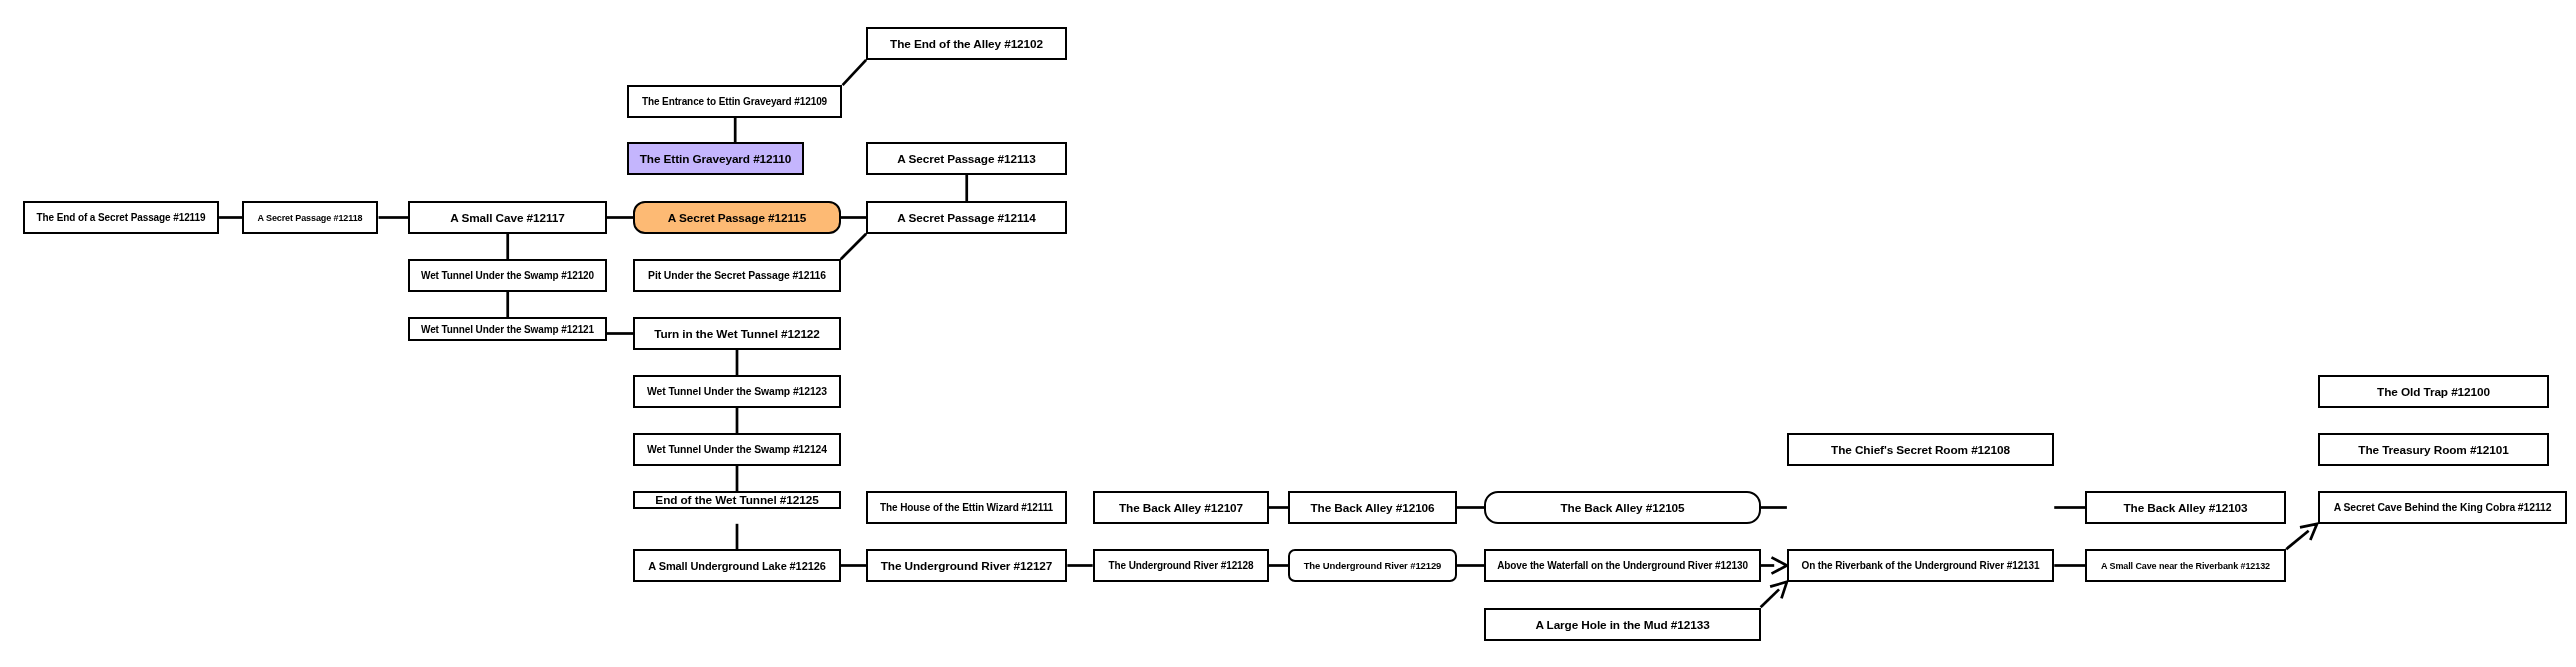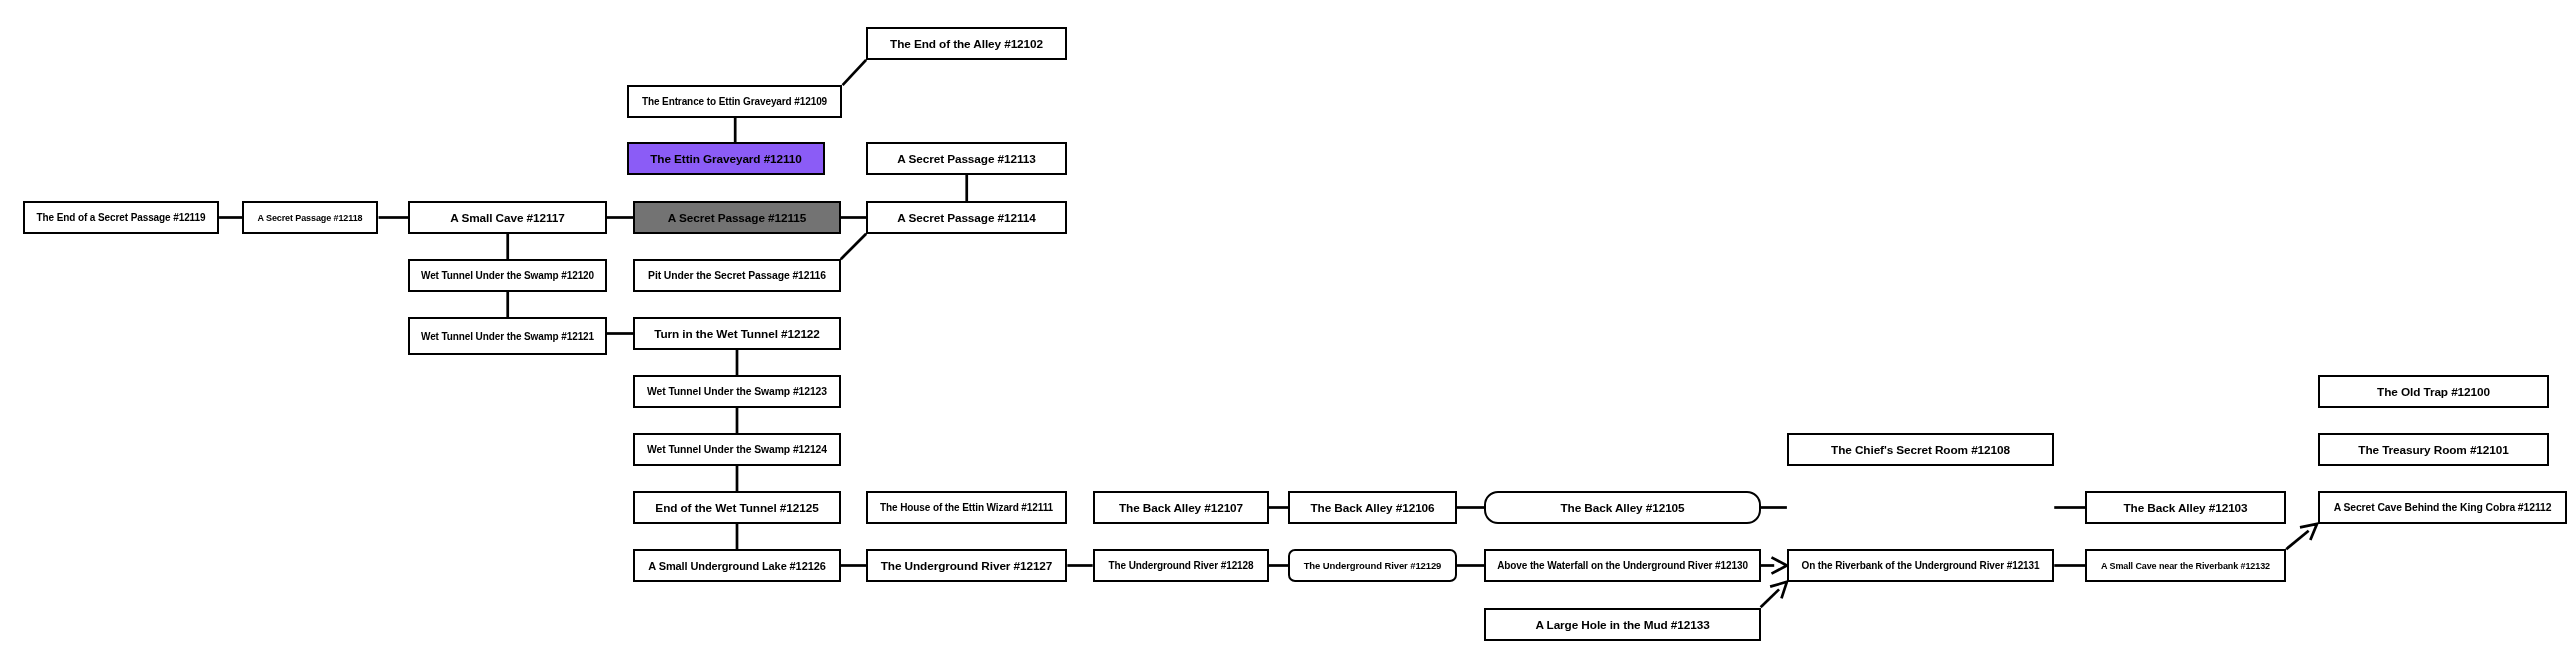--- a/index.html
+++ b/index.html
@@ -81,69 +81,69 @@
       <polyline points="1965.0215257928,660.2827198784493 1971,642 1952.518824546208,647.333493587336" fill="none" stroke="#000000" stroke-width="3"></polyline>
       <line x1="2522" y1="606" x2="2546.736837172595" y2="585.6284870343331" stroke="#000000" stroke-width="3"></line>
       <polyline points="2548.59855127026,595.7543954191922 2556,578 2537.15582071876,581.8596511780852" fill="none" stroke="#000000" stroke-width="3"></polyline>
     </svg>
 <div class="node" style="left: 866px; top: 27px; width: 201px; height: 33px; border-color: rgb(0, 0, 0); background: rgb(255, 255, 255);">
       <span class="node-label">The End of the Alley #12102</span>
     </div>
     <div class="node" style="left: 627px; top: 85px; width: 215px; height: 33px; border-color: rgb(0, 0, 0); background: rgb(255, 255, 255);">
       <span class="node-label" style="font-size: 10px;">The Entrance to Ettin Graveyard #12109</span>
     </div>
-    <div class="node" style="left: 627px; top: 142px; width: 198px; height: 33px; border-color: rgb(0, 0, 0); background: #8b5cf6;">
+    <div class="node" style="left: 627px; top: 142px; width: 177px; height: 33px; border-color: rgb(0, 0, 0); background: #c4b5fd;">
       <span class="node-label">The Ettin Graveyard #12110</span>
     </div>
     <div class="node" style="left: 866px; top: 142px; width: 201px; height: 33px; border-color: rgb(0, 0, 0); background: rgb(255, 255, 255);">
       <span class="node-label">A Secret Passage #12113</span>
     </div>
     <div class="node" style="left: 23px; top: 201px; width: 196px; height: 33px; border-color: rgb(0, 0, 0); background: rgb(255, 255, 255);">
       <span class="node-label" style="font-size: 10px;">The End of a Secret Passage #12119</span>
     </div>
     <div class="node" style="left: 242px; top: 201px; width: 136px; height: 33px; border-color: rgb(0, 0, 0); background: rgb(255, 255, 255);">
       <span class="node-label" style="font-size: 9px;">A Secret Passage #12118</span>
     </div>
     <div class="node" style="left: 408px; top: 201px; width: 199px; height: 33px; border-color: rgb(0, 0, 0); background: rgb(255, 255, 255);">
       <span class="node-label">A Small Cave #12117</span>
     </div>
-    <div class="node" style="left: 633px; top: 201px; width: 208px; height: 33px; border-color: rgb(0, 0, 0); background: #737373;">
+    <div class="node" style="left: 633px; top: 201px; width: 208px; height: 33px; border-color: rgb(0, 0, 0); background: #fdba74; border-radius: 12px;">
       <span class="node-label">A Secret Passage #12115</span>
     </div>
     <div class="node" style="left: 866px; top: 201px; width: 201px; height: 33px; border-color: rgb(0, 0, 0); background: rgb(255, 255, 255);">
       <span class="node-label">A Secret Passage #12114</span>
     </div>
     <div class="node" style="left: 408px; top: 259px; width: 199px; height: 33px; border-color: rgb(0, 0, 0); background: rgb(255, 255, 255);">
       <span class="node-label" style="font-size: 10px;">Wet Tunnel Under the Swamp #12120</span>
     </div>
     <div class="node" style="left: 633px; top: 259px; width: 208px; height: 33px; border-color: rgb(0, 0, 0); background: rgb(255, 255, 255);">
       <span class="node-label" style="font-size: 10.4px;">Pit Under the Secret Passage #12116</span>
     </div>
-    <div class="node" style="left: 408px; top: 317px; width: 199px; height: 38px; border-color: rgb(0, 0, 0); background: rgb(255, 255, 255);">
+    <div class="node" style="left: 408px; top: 317px; width: 199px; height: 24px; border-color: rgb(0, 0, 0); background: rgb(255, 255, 255);">
       <span class="node-label" style="font-size: 10px;">Wet Tunnel Under the Swamp #12121</span>
     </div>
     <div class="node" style="left: 633px; top: 317px; width: 208px; height: 33px; border-color: rgb(0, 0, 0); background: rgb(255, 255, 255);">
       <span class="node-label">Turn in the Wet Tunnel #12122</span>
     </div>
     <div class="node" style="left: 633px; top: 375px; width: 208px; height: 33px; border-color: rgb(0, 0, 0); background: rgb(255, 255, 255);">
       <span class="node-label" style="font-size: 10.4px;">Wet Tunnel Under the Swamp #12123</span>
     </div>
     <div class="node" style="left: 2318px; top: 375px; width: 231px; height: 33px; border-color: rgb(0, 0, 0); background: rgb(255, 255, 255);">
       <span class="node-label">The Old Trap #12100</span>
     </div>
     <div class="node" style="left: 633px; top: 433px; width: 208px; height: 33px; border-color: rgb(0, 0, 0); background: rgb(255, 255, 255);">
       <span class="node-label" style="font-size: 10.4px;">Wet Tunnel Under the Swamp #12124</span>
     </div>
     <div class="node" style="left: 1787px; top: 433px; width: 267px; height: 33px; border-color: rgb(0, 0, 0); background: rgb(255, 255, 255);">
       <span class="node-label">The Chief's Secret Room #12108</span>
     </div>
     <div class="node" style="left: 2318px; top: 433px; width: 231px; height: 33px; border-color: rgb(0, 0, 0); background: rgb(255, 255, 255);">
       <span class="node-label">The Treasury Room #12101</span>
     </div>
-    <div class="node" style="left: 633px; top: 491px; width: 208px; height: 33px; border-color: rgb(0, 0, 0); background: rgb(255, 255, 255);">
+    <div class="node" style="left: 633px; top: 491px; width: 208px; height: 18px; border-color: rgb(0, 0, 0); background: rgb(255, 255, 255);">
       <span class="node-label">End of the Wet Tunnel #12125</span>
     </div>
     <div class="node" style="left: 866px; top: 491px; width: 201px; height: 33px; border-color: rgb(0, 0, 0); background: rgb(255, 255, 255);">
       <span class="node-label" style="font-size: 10px;">The House of the Ettin Wizard #12111</span>
     </div>
     <div class="node" style="left: 1093px; top: 491px; width: 176px; height: 33px; border-color: rgb(0, 0, 0); background: rgb(255, 255, 255);">
       <span class="node-label">The Back Alley #12107</span>
     </div>
     <div class="node" style="left: 1288px; top: 491px; width: 169px; height: 33px; border-color: rgb(0, 0, 0); background: rgb(255, 255, 255);">
       <span class="node-label">The Back Alley #12106</span>

